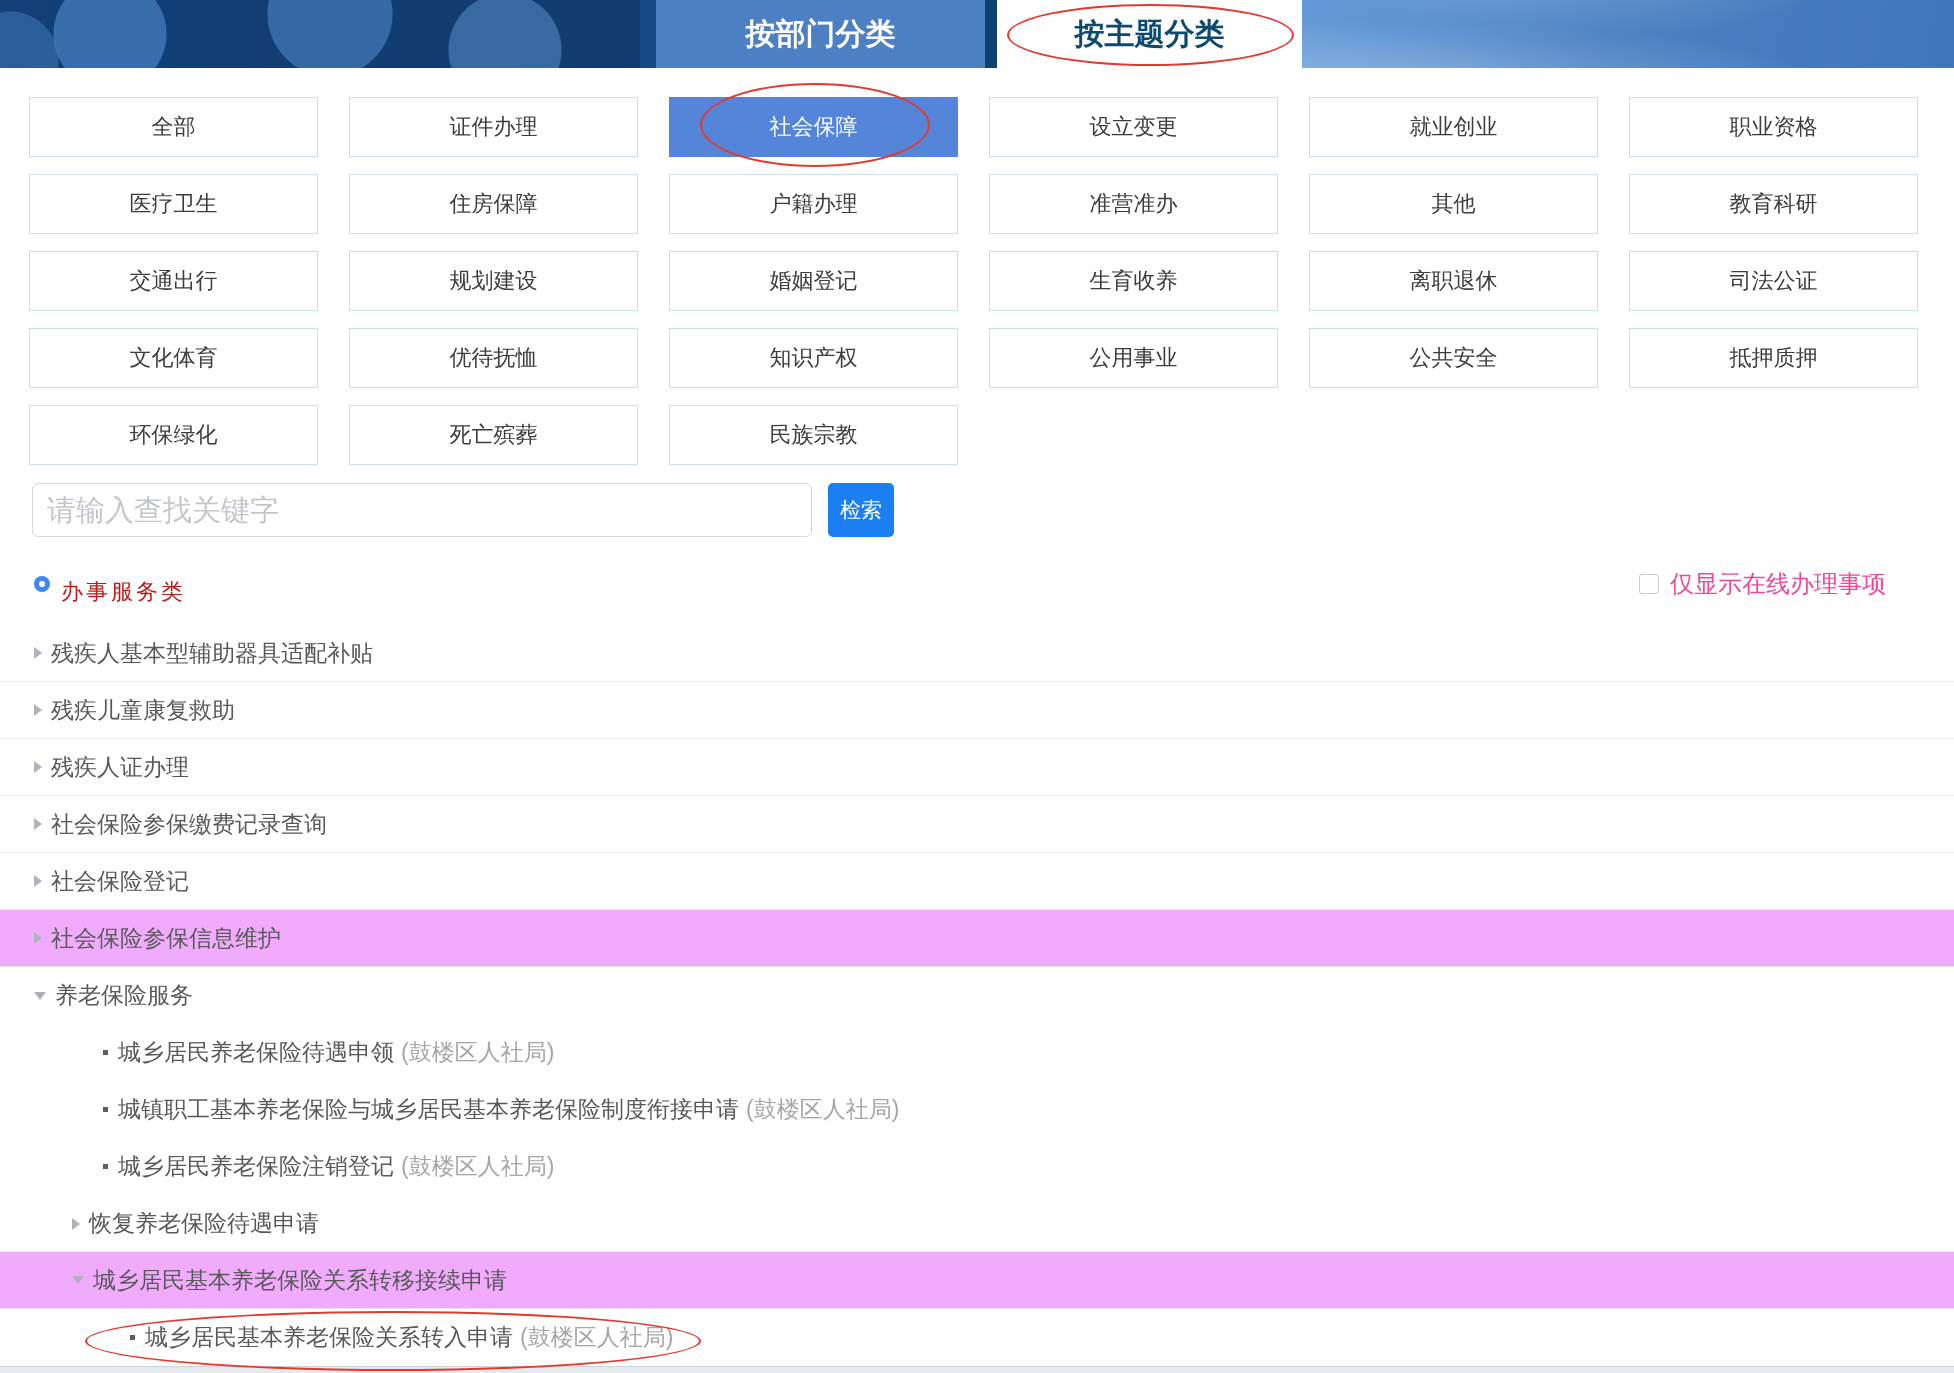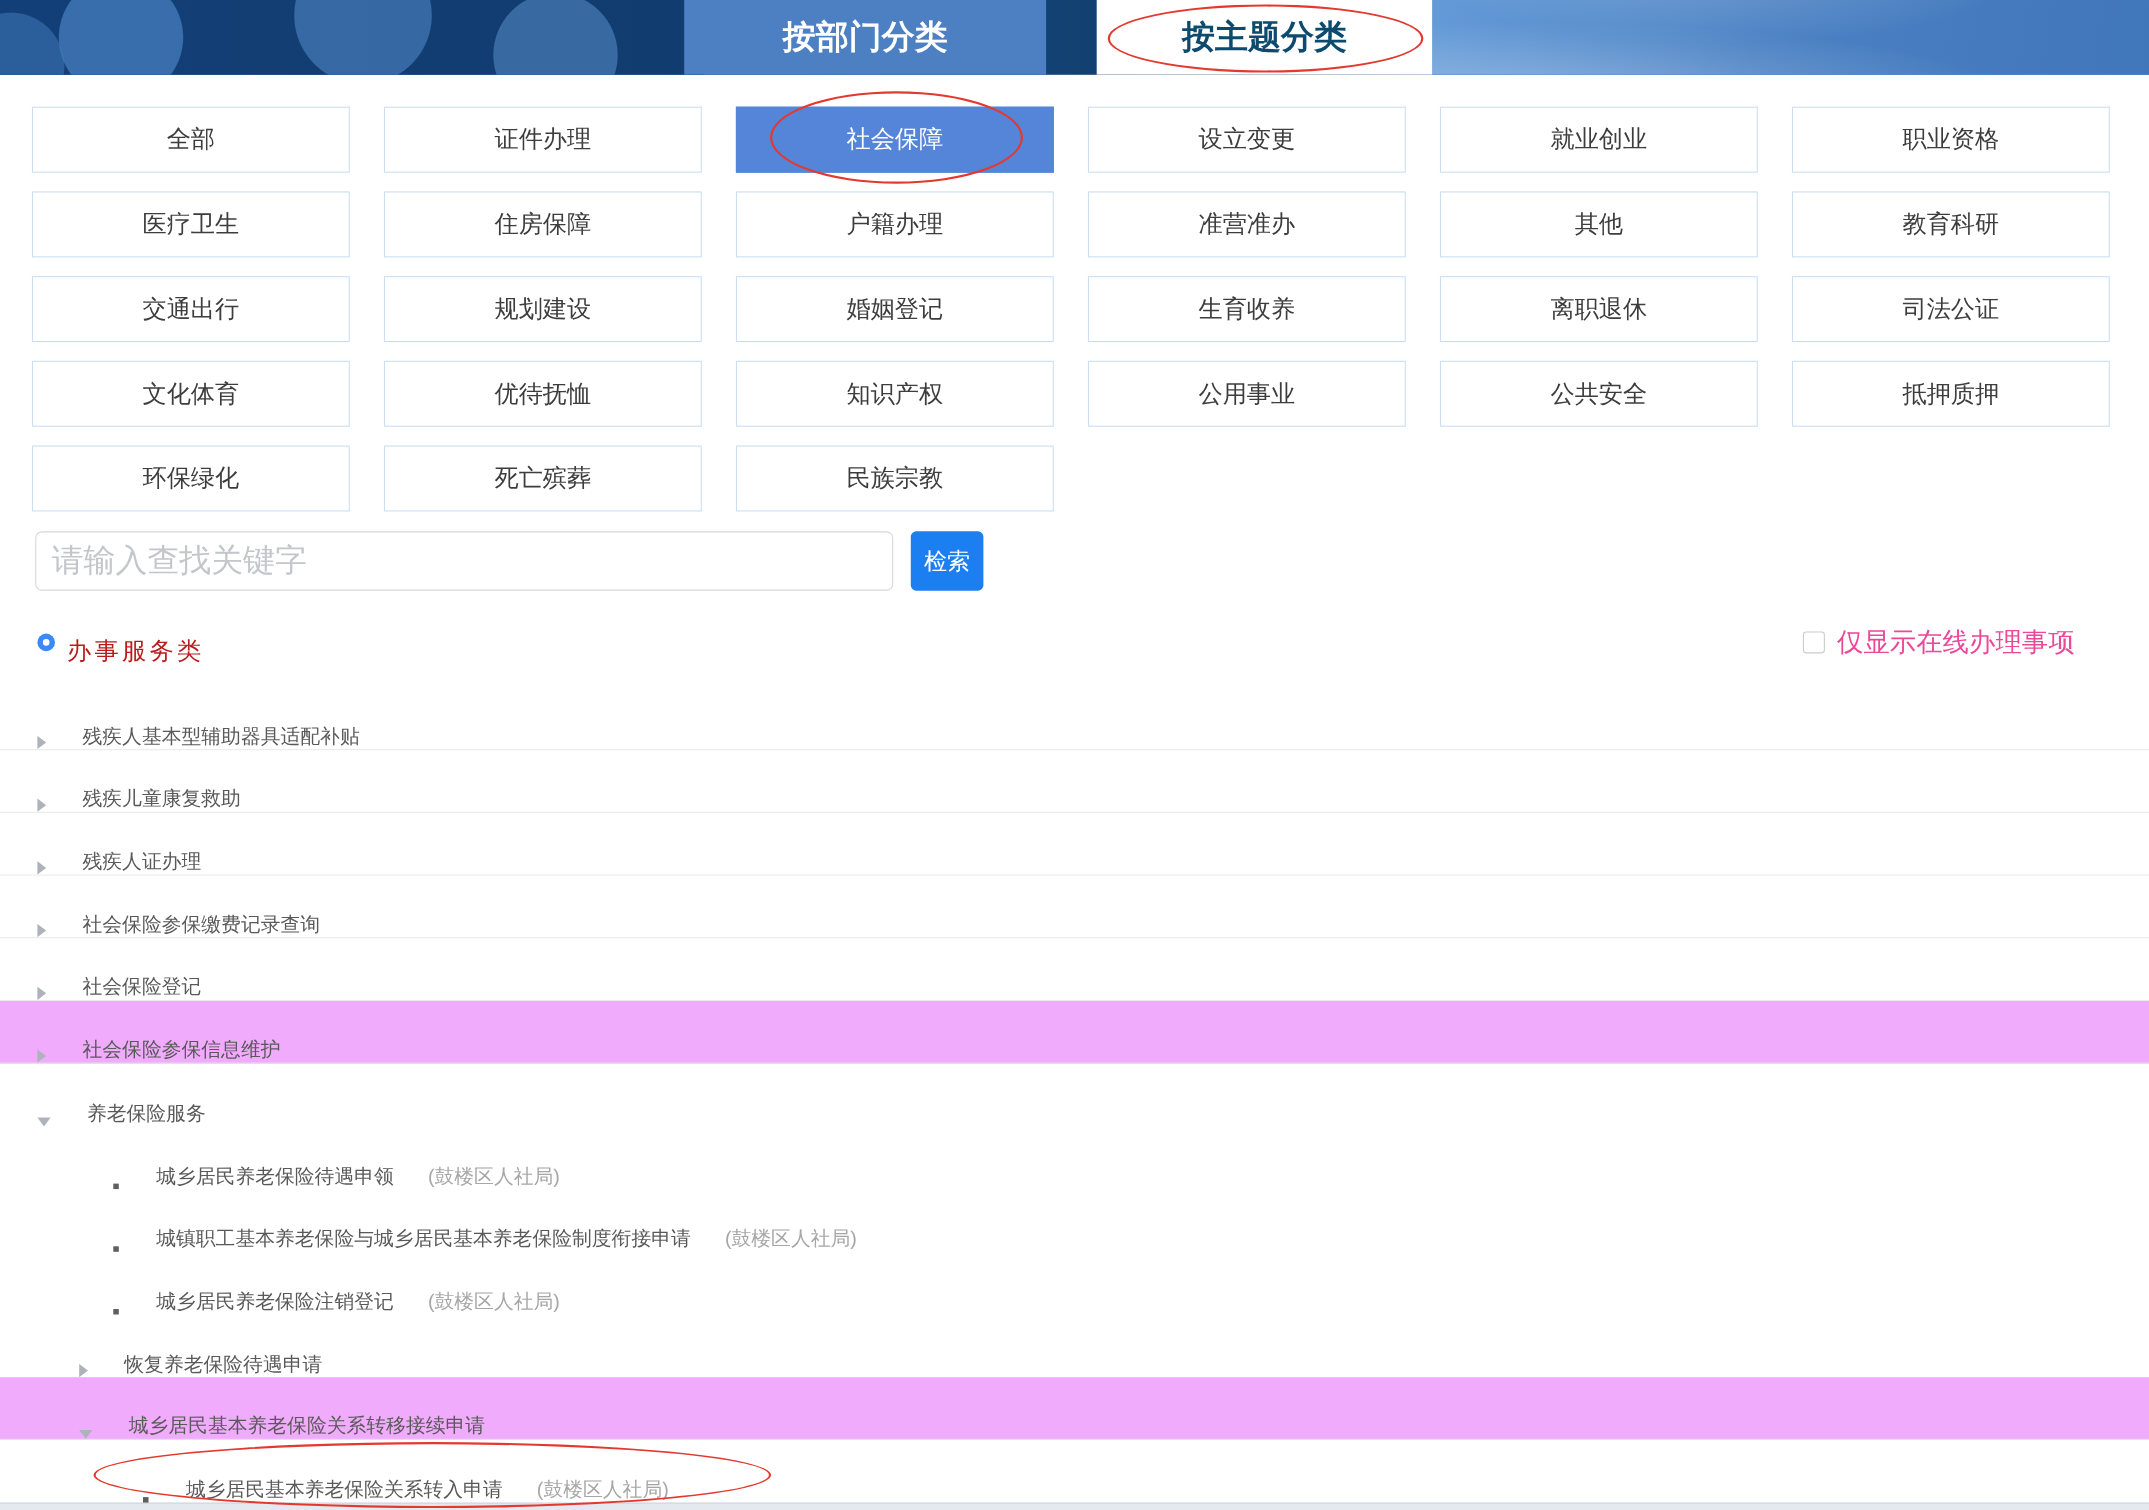--- a/index.html
+++ b/index.html
@@ -21,21 +21,21 @@
       linear-gradient(90deg,#123f77,#113c6f);
   }
   .banner-right { position:absolute; left:1302px; right:0; top:0; height:68px;
     background:
       radial-gradient(ellipse at 12% 130%, rgba(255,255,255,.30), transparent 55%),
       radial-gradient(ellipse at 40% -40%, rgba(255,255,255,.18), transparent 50%),
       linear-gradient(100deg,#639ad7 0%,#4c82c4 45%,#4076ba 100%);
   }
   .tab { position:absolute; top:0; height:68px; display:flex; align-items:center; justify-content:center;
     font-weight:bold; font-size:30px; cursor:pointer; }
-  .tab-dept { left:622px; width:329px; background:#4d80c2; color:#ffffff; }
+  .tab-dept { left:656px; width:329px; background:#4d80c2; color:#ffffff; }
   .tab-theme { left:997px; width:305px; background:#ffffff; color:#0c4a6e; }
 
   
   .ellipse { position:absolute; border:2px solid #e4392e; border-radius:50%; pointer-events:none; z-index:5; }
   .ellipse-tab { left:10px; top:4px; width:283px; height:58px; }
   .ellipse-cat { left:30px; top:-15px; width:226px; height:80px; }
   .ellipse-service { left:85px; top:2px; width:612px; height:56px; }
 
   
   .category-grid { display:grid; grid-template-columns:repeat(6,289px); column-gap:31px; row-gap:17px;
@@ -58,22 +58,22 @@
   .section-left { display:flex; align-items:center; cursor:pointer; }
   .radio-dot { width:16px; height:16px; border-radius:50%; background:#3a8af5; position:relative; margin-right:11px; flex:none; }
   .radio-dot::after { content:""; position:absolute; left:5px; top:5px; width:6px; height:6px; border-radius:50%; background:#ffffff; }
   .section-title { color:#b91c1c; font-size:22px; letter-spacing:3px;margin-top:16px; }
   .filter { display:flex; align-items:center; cursor:pointer; }
   .checkbox { width:18px; height:18px; border:1px solid #c9cbce; border-radius:3px; background:#ffffff; margin-right:11px; flex:none; }
   .filter-label { font-size:24px; color:#ec4899; }
 
   
   .service-list { margin-top:26px; }
-  .service-row { position:relative; height:57px; display:flex; align-items:flex-end; font-size:18px; color:#595959;
-    cursor:pointer; box-sizing:border-box;gap:24px; }
+  .service-row { position:relative; height:57px; display:flex; align-items:center; font-size:23px; color:#595959;
+    cursor:pointer; box-sizing:border-box; }
   .service-row.sep { border-bottom:1px solid #ececec; }
   .service-row.highlighted { background:#f0abfc; border-bottom:1px solid #e3e5e9; }
   .lv0 { padding-left:34px; }
   .lv1 { padding-left:72px; }
   .lv1.bullet { padding-left:103px; }
   .lv2.bullet { padding-left:130px; }
   .arrow-right { width:0; height:0; border-left:8px solid #aeb3bb; border-top:6px solid transparent;
     border-bottom:6px solid transparent; margin-right:9px; flex:none; }
   .arrow-down { width:0; height:0; border-top:8px solid #aeb3bb; border-left:6px solid transparent;
     border-right:6px solid transparent; margin-right:9px; flex:none; }

